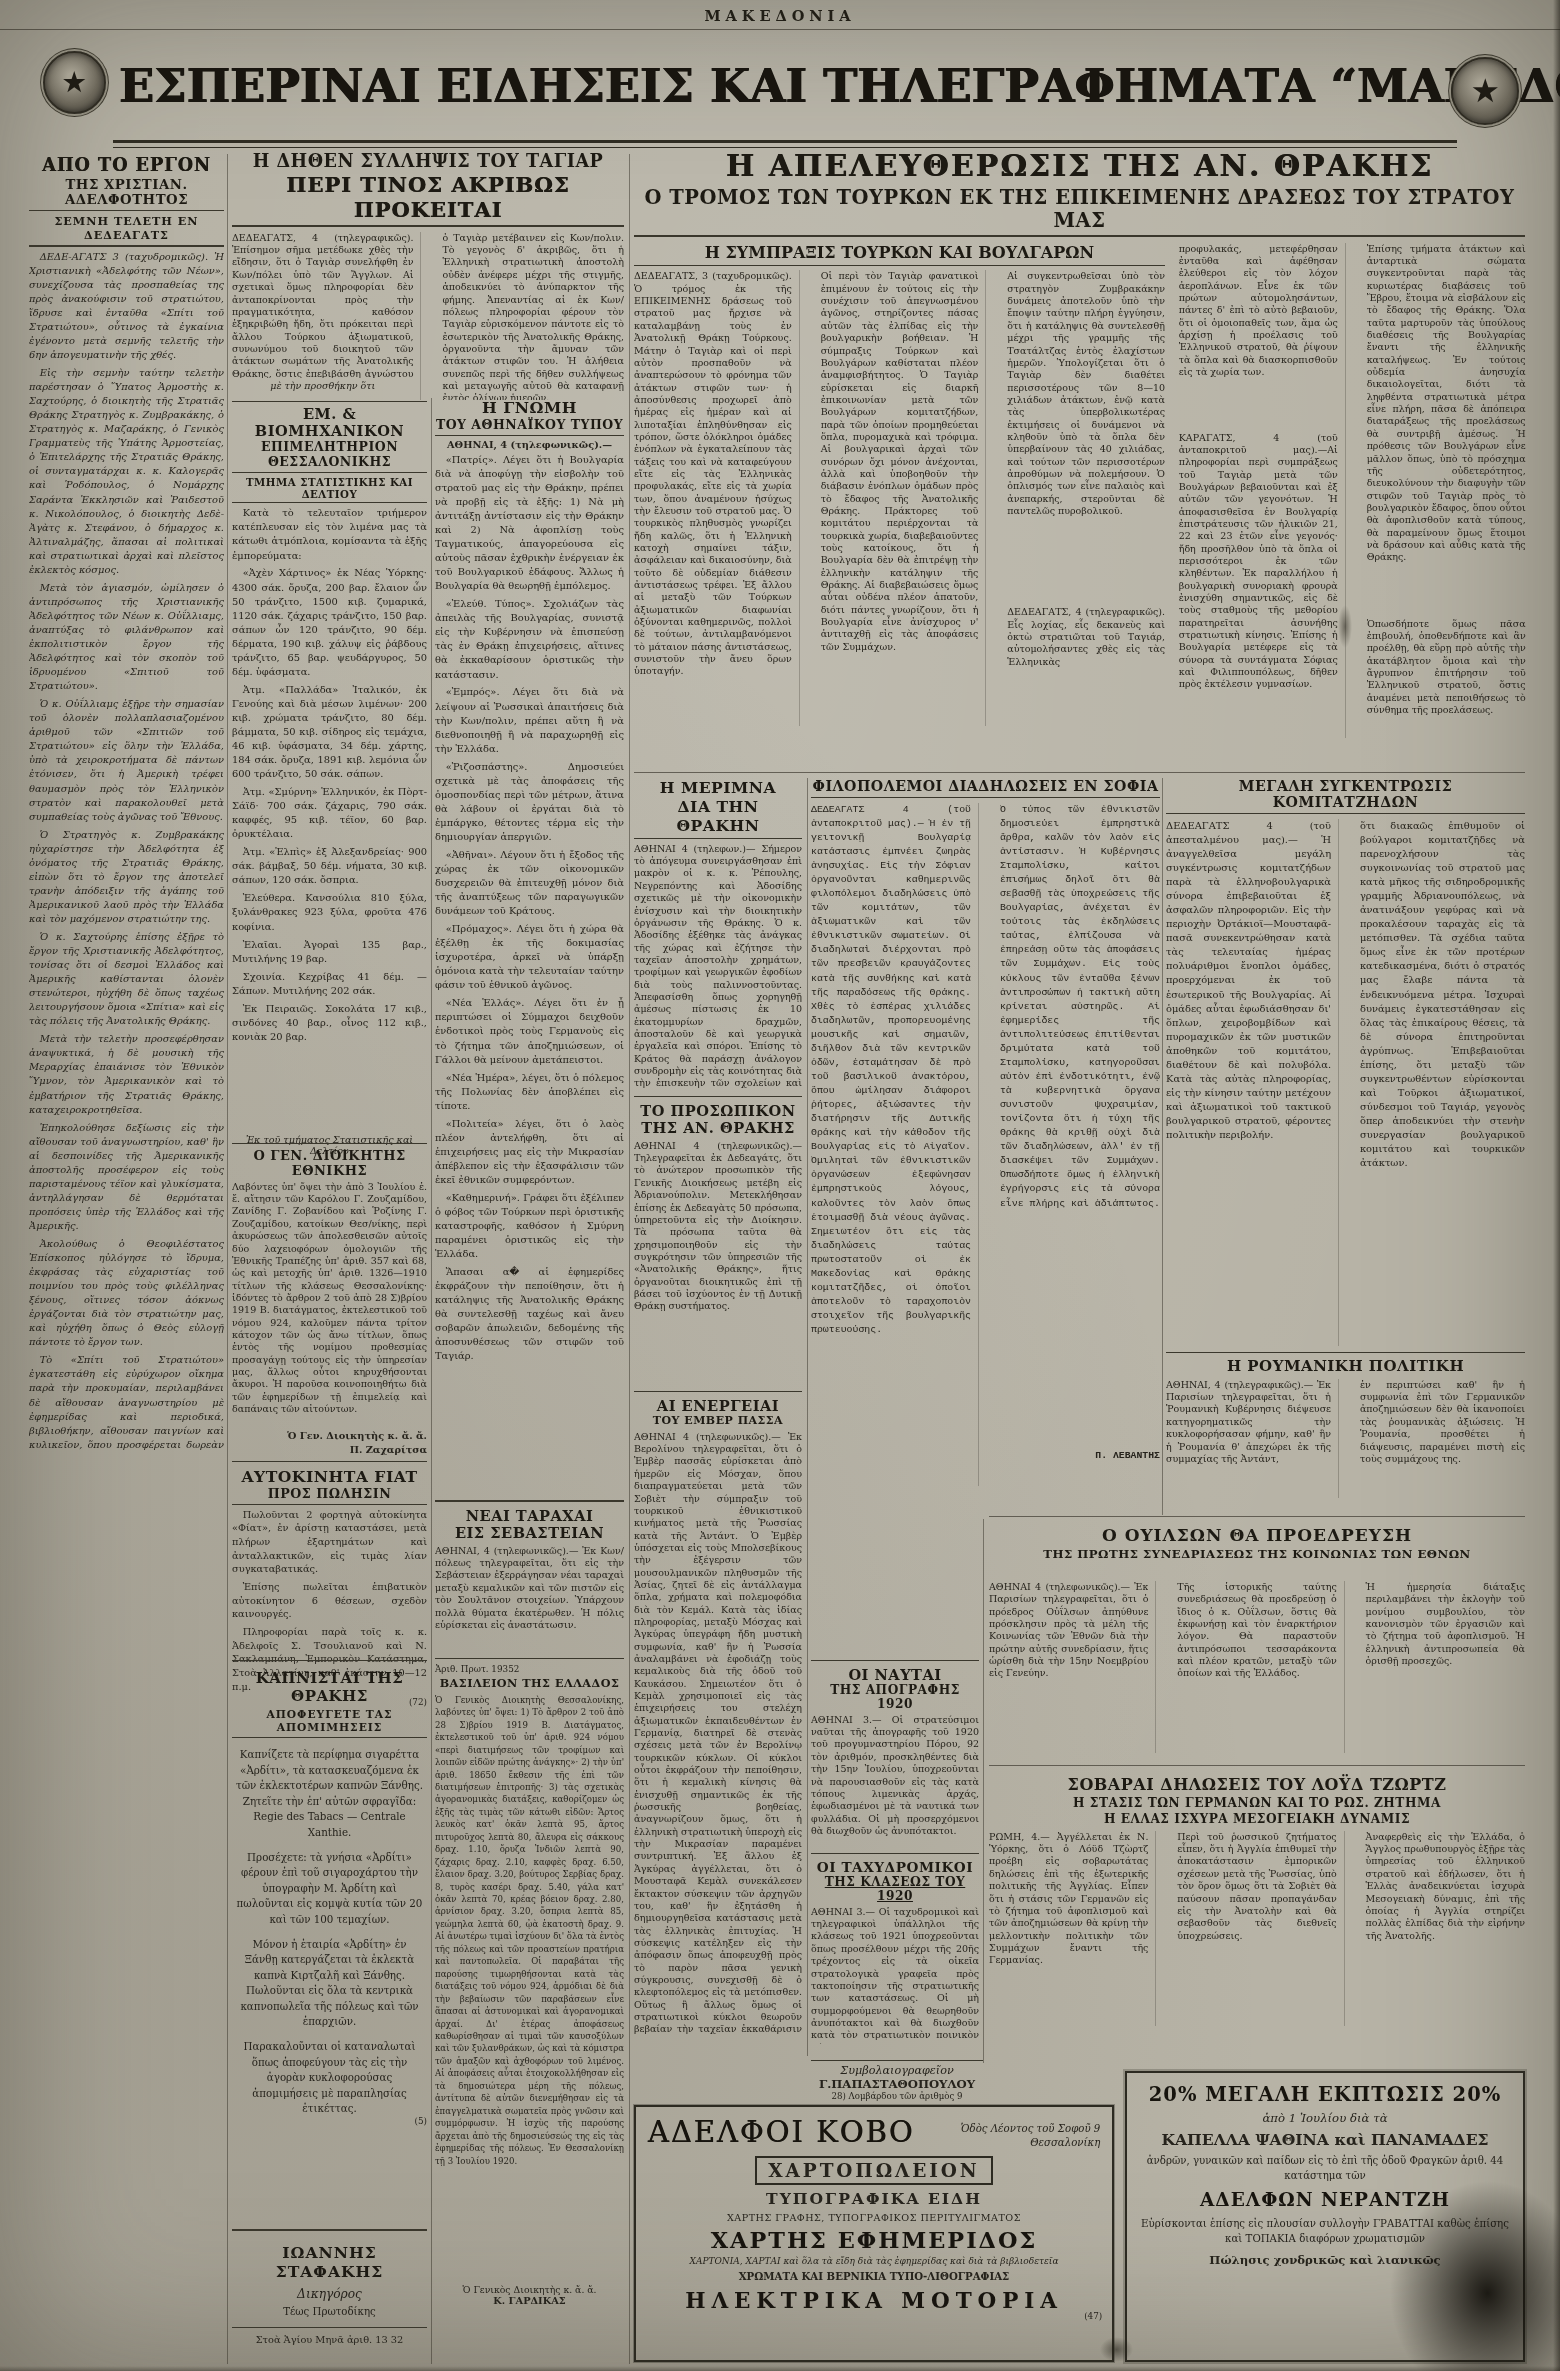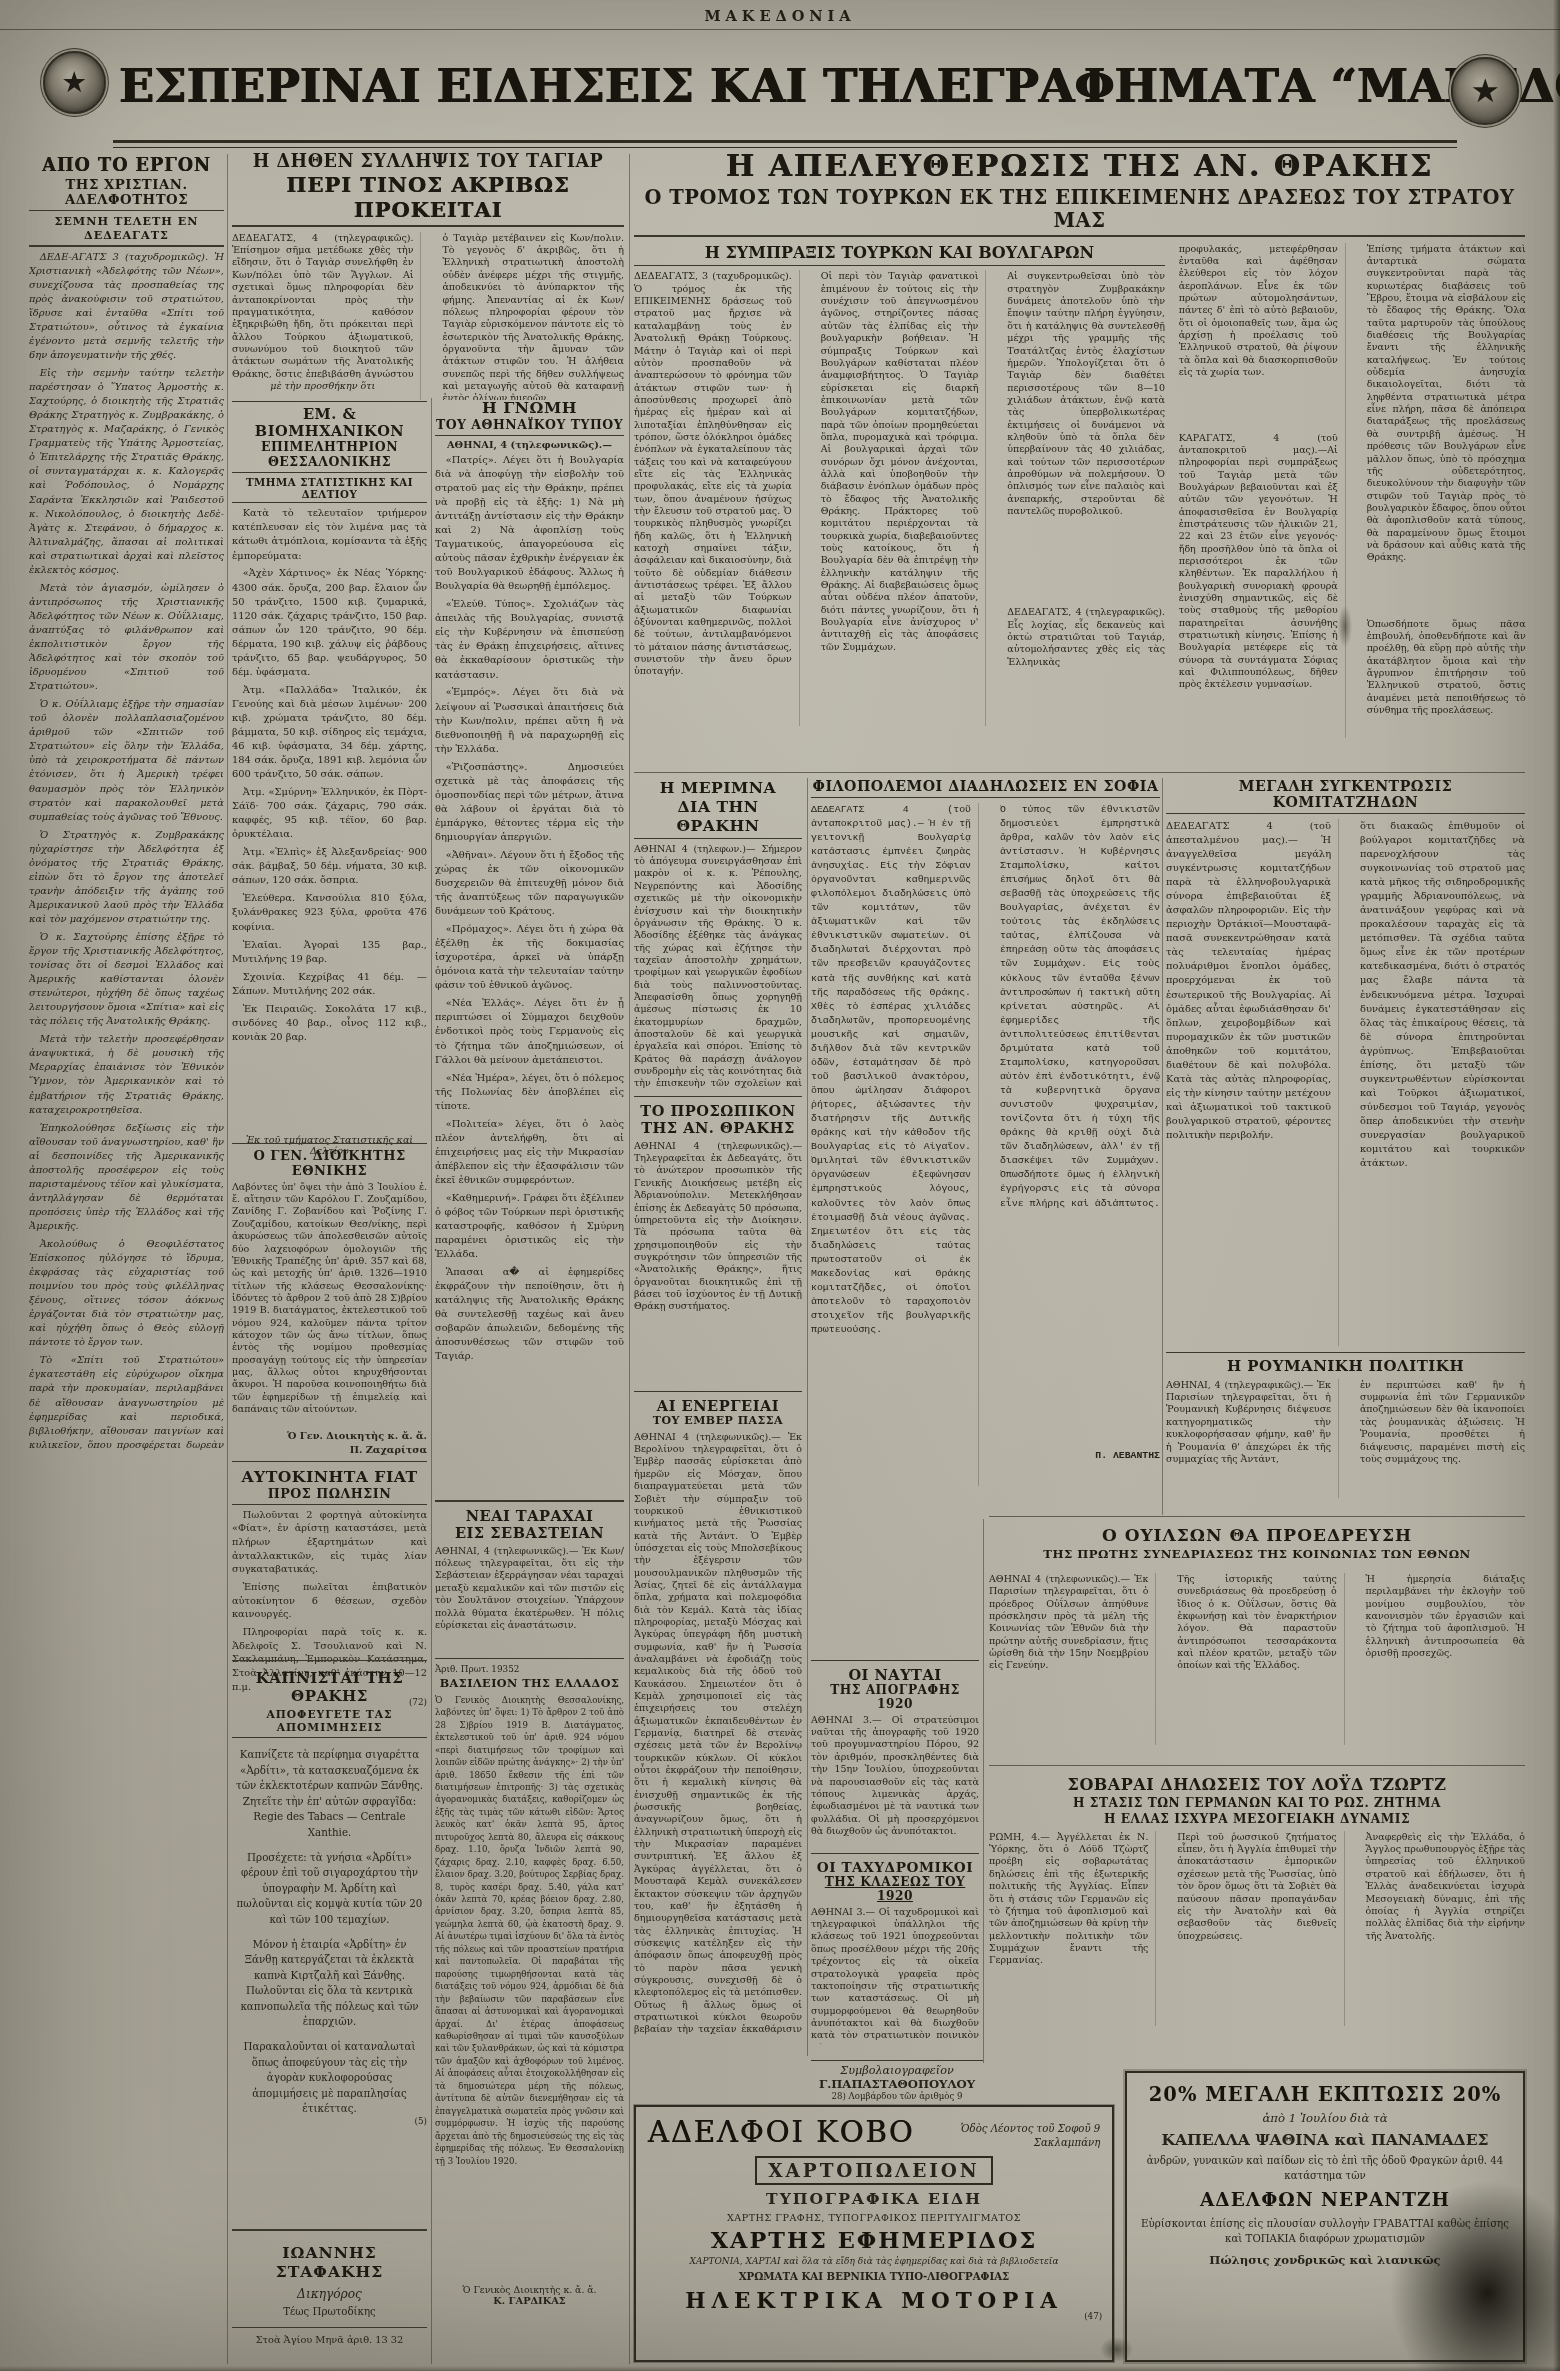--- a/index.html
+++ b/index.html
@@ -147,21 +147,21 @@
   #sec-komitat .cols>div{width:173px;height:527px;}
 
   #sec-roumania{left:1166px;top:1352px;width:359px;height:164px;border-top:1px solid #3a372c;padding-top:3.9px;}
   .rm1{font-size:15px;}
   #sec-roumania .cols{margin-top:3.9px;}
   #sec-roumania .cols>div{width:173px;height:119px;}
 
   #sec-wilson{left:989px;top:1519px;width:536px;height:246px;padding-top:5.9px;}
   .wl1{font-size:17px;letter-spacing:1px;}
   .wl2{font-size:11.7px;margin-top:2px;}
-  #sec-wilson .cols{margin-top:12px;justify-content:flex-end;}
+  #sec-wilson .cols{margin-top:20px;justify-content:flex-end;}
   #sec-wilson .cols>div{width:170px;height:172px;}
 
   #sec-lloyd{left:989px;top:1769px;width:536px;height:293px;padding-top:5.9px;}
   .ld1{font-size:16px;}
   .ld2{font-size:12.2px;margin-top:2px;}
   .ld3{font-size:12.2px;margin-top:2px;}
   #sec-lloyd .cols{margin-top:4.9px;}
   #sec-lloyd .cols>div{width:170px;height:195px;}
 
   #sec-kovo{left:634px;top:2105px;width:480px;height:257px;border:2px solid #2c2a21;box-shadow:0 0 0 1px rgba(44,42,33,.35);padding:7.8px 11.7px;box-sizing:border-box;}
@@ -462,21 +462,21 @@
       <div class="bd">Περὶ τοῦ ῥωσσικοῦ ζητήματος εἶπεν, ὅτι ἡ Ἀγγλία ἐπιθυμεῖ τὴν ἀποκατάστασιν ἐμπορικῶν σχέσεων μετὰ τῆς Ῥωσσίας, ὑπὸ τὸν ὅρον ὅμως ὅτι τὰ Σοβιὲτ θὰ παύσουν πᾶσαν προπαγάνδαν εἰς τὴν Ἀνατολὴν καὶ θὰ σεβασθοῦν τὰς διεθνεῖς ὑποχρεώσεις.</div>
       <div class="bd">Ἀναφερθεὶς εἰς τὴν Ἑλλάδα, ὁ Ἄγγλος πρωθυπουργὸς ἐξῇρε τὰς ὑπηρεσίας τοῦ ἑλληνικοῦ στρατοῦ καὶ ἐδήλωσεν, ὅτι ἡ Ἑλλὰς ἀναδεικνύεται ἰσχυρὰ Μεσογειακὴ δύναμις, ἐπὶ τῆς ὁποίας ἡ Ἀγγλία στηρίζει πολλὰς ἐλπίδας διὰ τὴν εἰρήνην τῆς Ἀνατολῆς.</div>
     </div>
   </section>
 
   <section class="abs" id="sec-kovo">
     <div class="kv-row">
       <div class="kv-brand">ΑΔΕΛΦΟΙ ΚΟΒΟ</div>
       <div class="kv-addr">
         <div>Ὁδὸς Λέοντος τοῦ Σοφοῦ 9</div>
-        <div>Σακλαμπάνη</div>
+        <div>Θεσσαλονίκη</div>
       </div>
     </div>
     <div class="kv-shop">ΧΑΡΤΟΠΩΛΕΙΟΝ</div>
     <div class="kv-typo">ΤΥΠΟΓΡΑΦΙΚΑ ΕΙΔΗ</div>
     <div class="kv-sm">ΧΑΡΤΗΣ ΓΡΑΦΗΣ, ΤΥΠΟΓΡΑΦΙΚΟΣ ΠΕΡΙΤΥΛΙΓΜΑΤΟΣ</div>
     <div class="kv-big">ΧΑΡΤΗΣ ΕΦΗΜΕΡΙΔΟΣ</div>
     <div class="kv-tiny">ΧΑΡΤΟΝΙΑ, ΧΑΡΤΑΙ καὶ ὅλα τὰ εἴδη διὰ τὰς ἐφημερίδας καὶ διὰ τὰ βιβλιοδετεῖα</div>
     <div class="kv-col">ΧΡΩΜΑΤΑ ΚΑΙ ΒΕΡΝΙΚΙΑ ΤΥΠΟ-ΛΙΘΟΓΡΑΦΙΑΣ</div>
     <div class="kv-note">(47)</div>
     <div class="kv-mot">ΗΛΕΚΤΡΙΚΑ ΜΟΤΟΡΙΑ</div>

